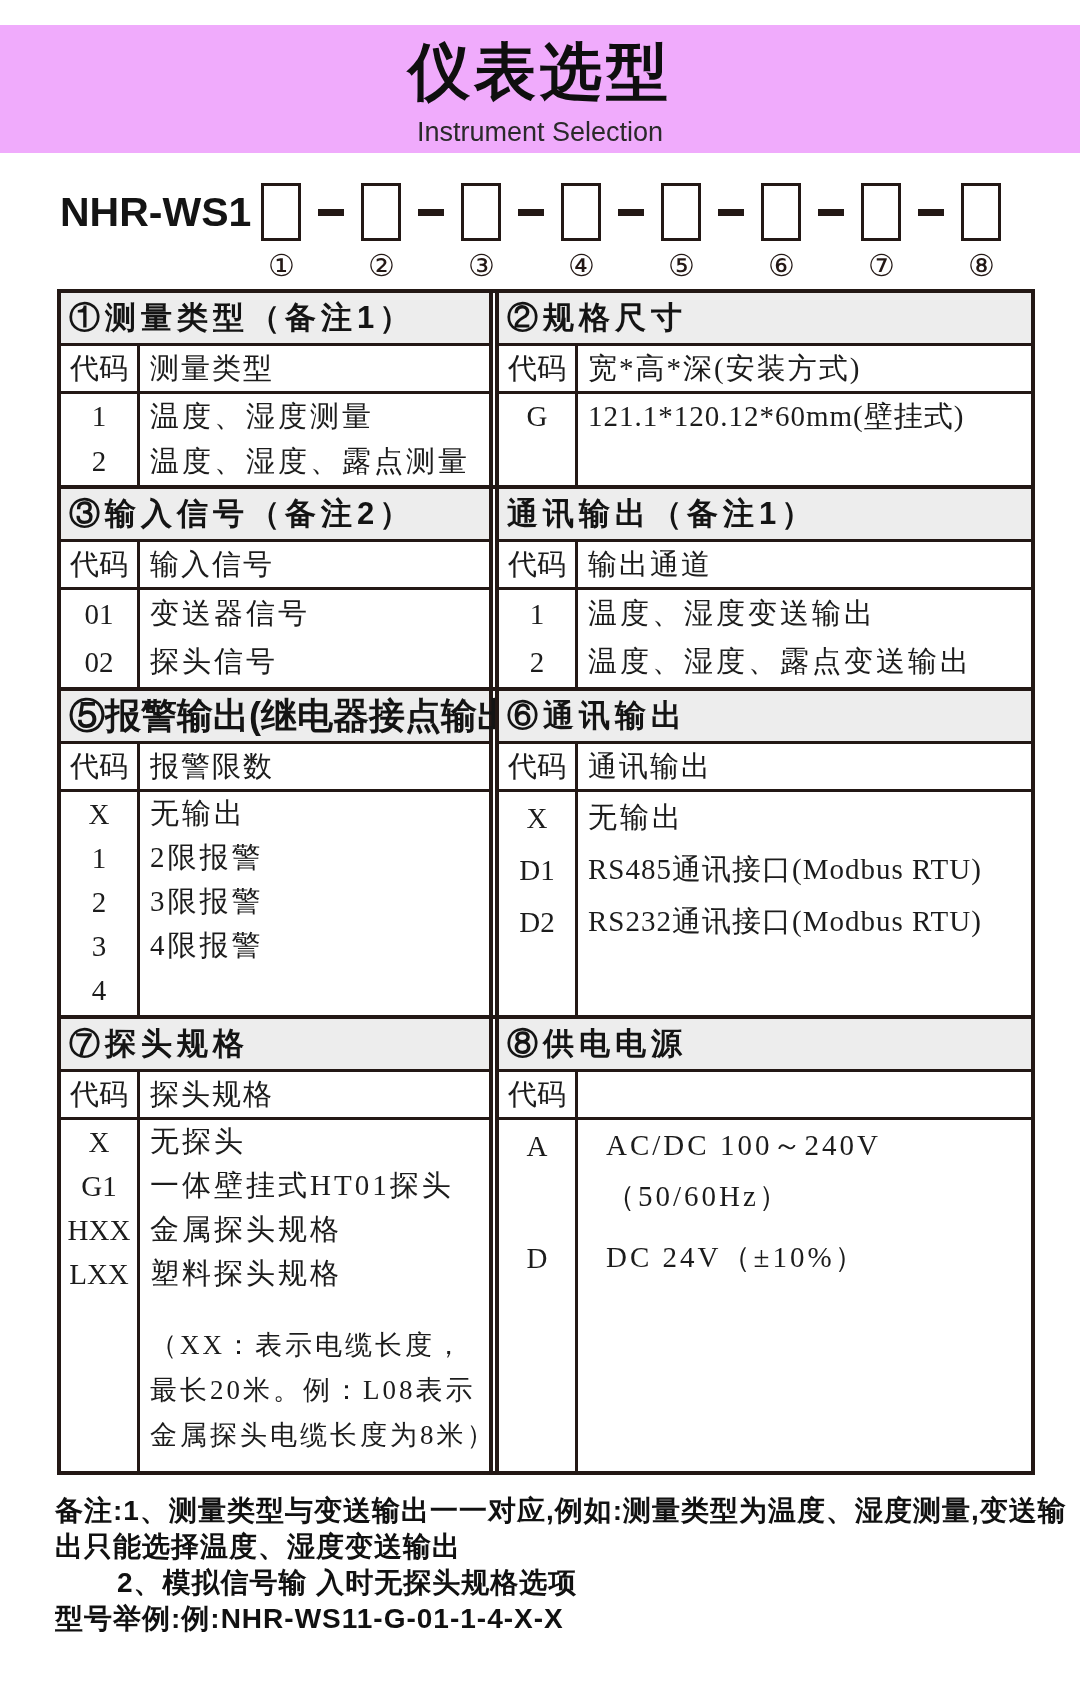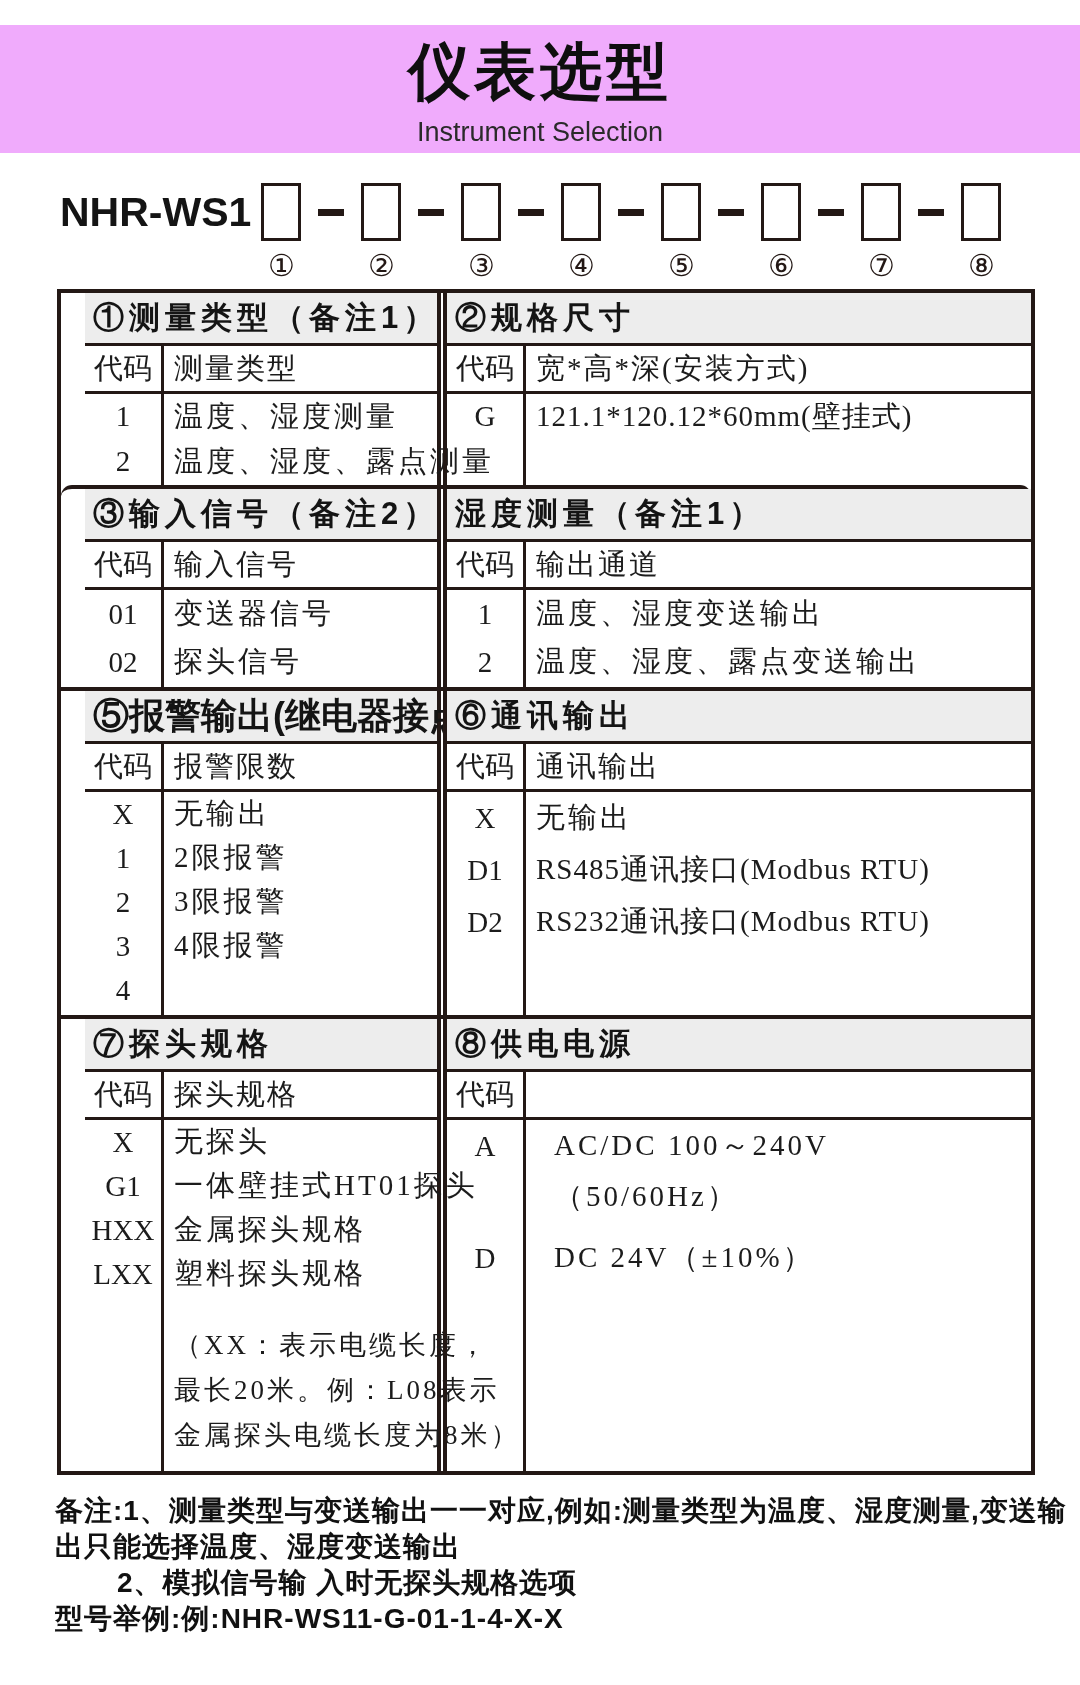--- a/index.html
+++ b/index.html
@@ -20,25 +20,25 @@
   .model-box { width:40px; height:58px; border:3px solid #231815; background:#fff; }
   .model-num { margin-top:8px; font-size:30px; line-height:34px;
                font-family:"Liberation Serif","DejaVu Serif",serif; color:#231815; }
   .model-dash { width:26px; height:7px; background:#231815; margin:26px 17px 0 17px; flex:none; }
 
   
   .seltable { margin:6px 0 0 57px; width:978px; border:4px solid #231815; background:#fff; }
   .band { display:flex; }
   .band + .band { border-top:4px solid #231815; }
   .band-a { height:192px; }
-  .band-b { height:202px;border-radius:11px; }
+  .band-b { height:202px; }
   .band-c { height:328px; }
   .band-d { height:456px; }
   .half { display:flex; flex-direction:column; }
-  .half-l { width:380px; border-right:4px solid #231815;padding-left:24px; }
+  .half-l { width:432px; border-right:4px solid #231815; }
   .half-r { flex:1; border-left:4px solid #231815; margin-left:2px; }
 
   .sec-h { height:53px; flex:none; background:#ededed; border-bottom:3px solid #231815;
            display:flex; align-items:center; padding-left:8px;
            font-weight:bold; font-size:31px; letter-spacing:5px; color:#141414; white-space:nowrap; }
   .sec-h.ls0 { letter-spacing:0px; font-size:36px; }
 
   .code-row { height:48px; flex:none; display:flex; border-bottom:3px solid #231815;
               font-family:"Liberation Serif","DejaVu Serif",serif; font-size:29px; }
   .code-cell { width:79px; flex:none; border-right:3px solid #231815;
@@ -164,21 +164,21 @@
           <div class="ln h48">01</div>
           <div class="ln h48">02</div>
         </div>
         <div class="col-descs">
           <div class="ln h48">变送器信号</div>
           <div class="ln h48">探头信号</div>
         </div>
       </div>
     </div>
     <div class="half half-r">
-      <div class="sec-h">湿度测量（备注1）</div>
+      <div class="sec-h">通讯输出（备注1）</div>
       <div class="code-row">
         <div class="code-cell">代码</div>
         <div class="desc-cell">输出通道</div>
       </div>
       <div class="data-area">
         <div class="col-codes">
           <div class="ln h48">1</div>
           <div class="ln h48">2</div>
         </div>
         <div class="col-descs">

